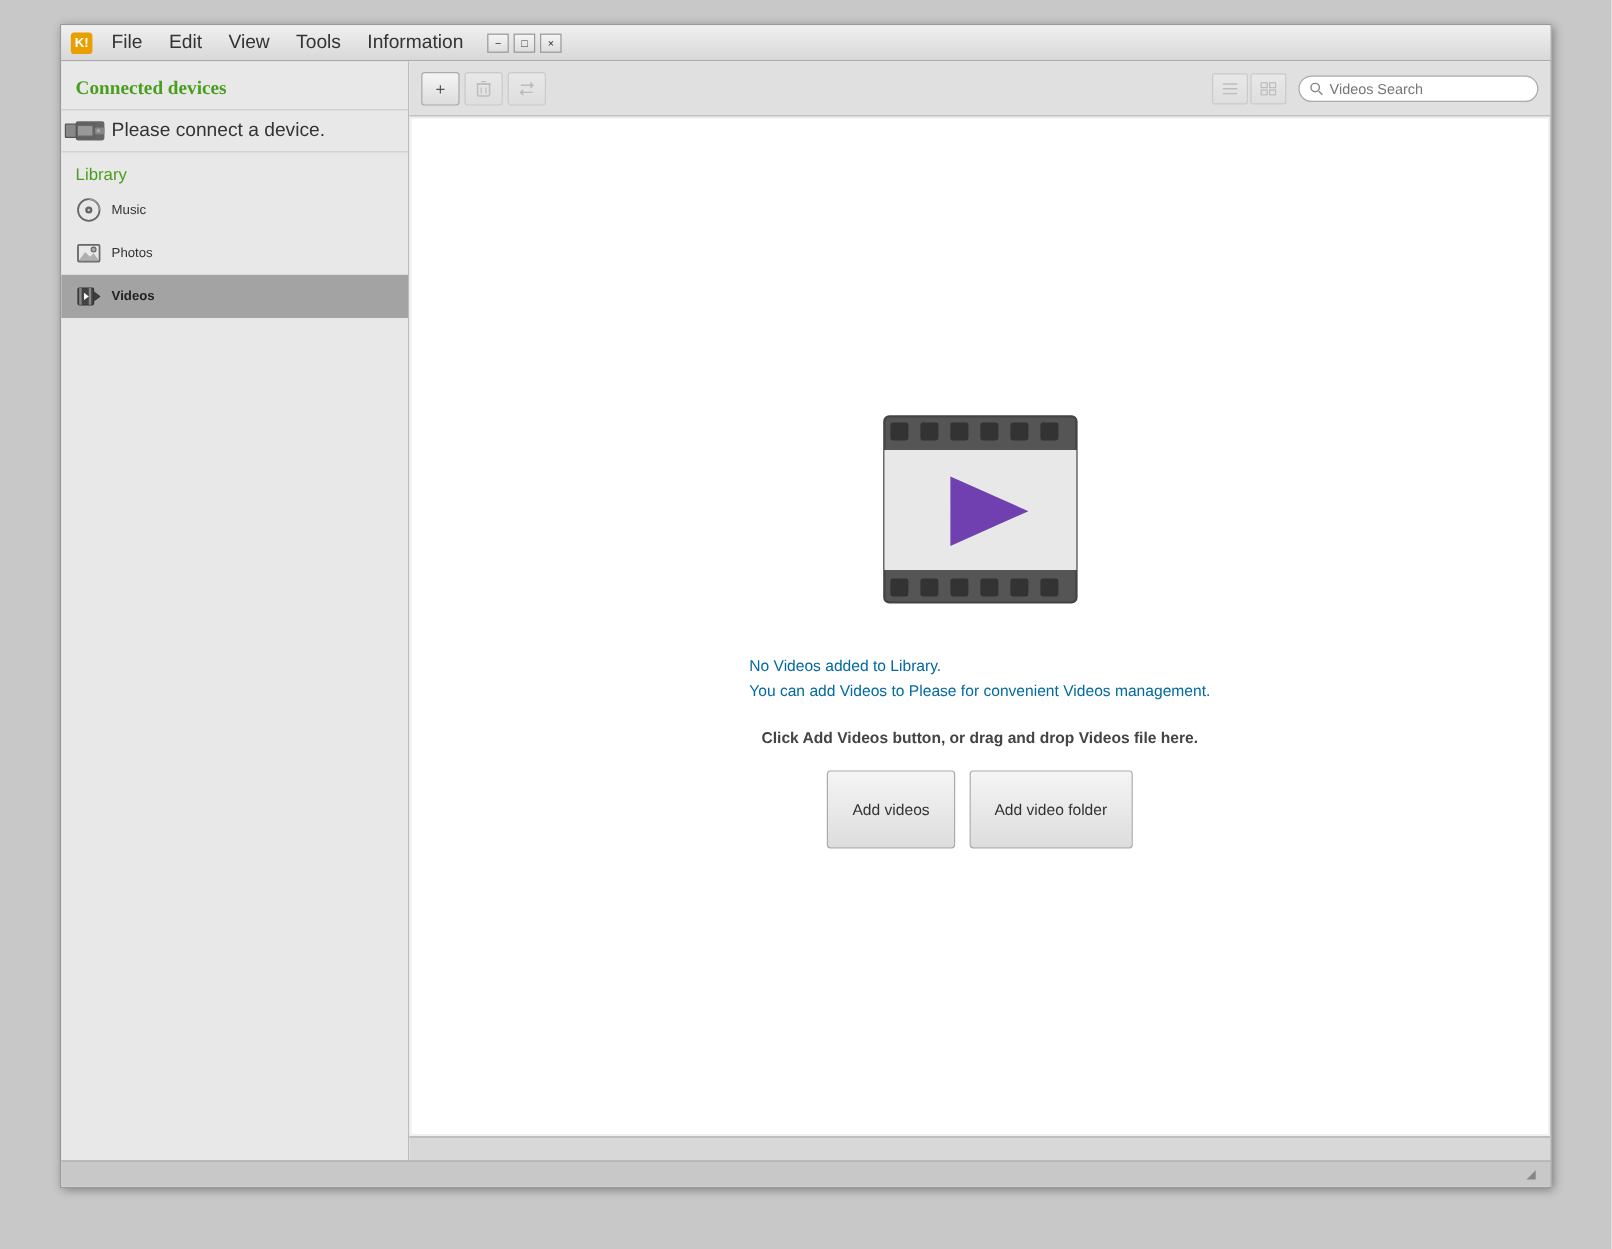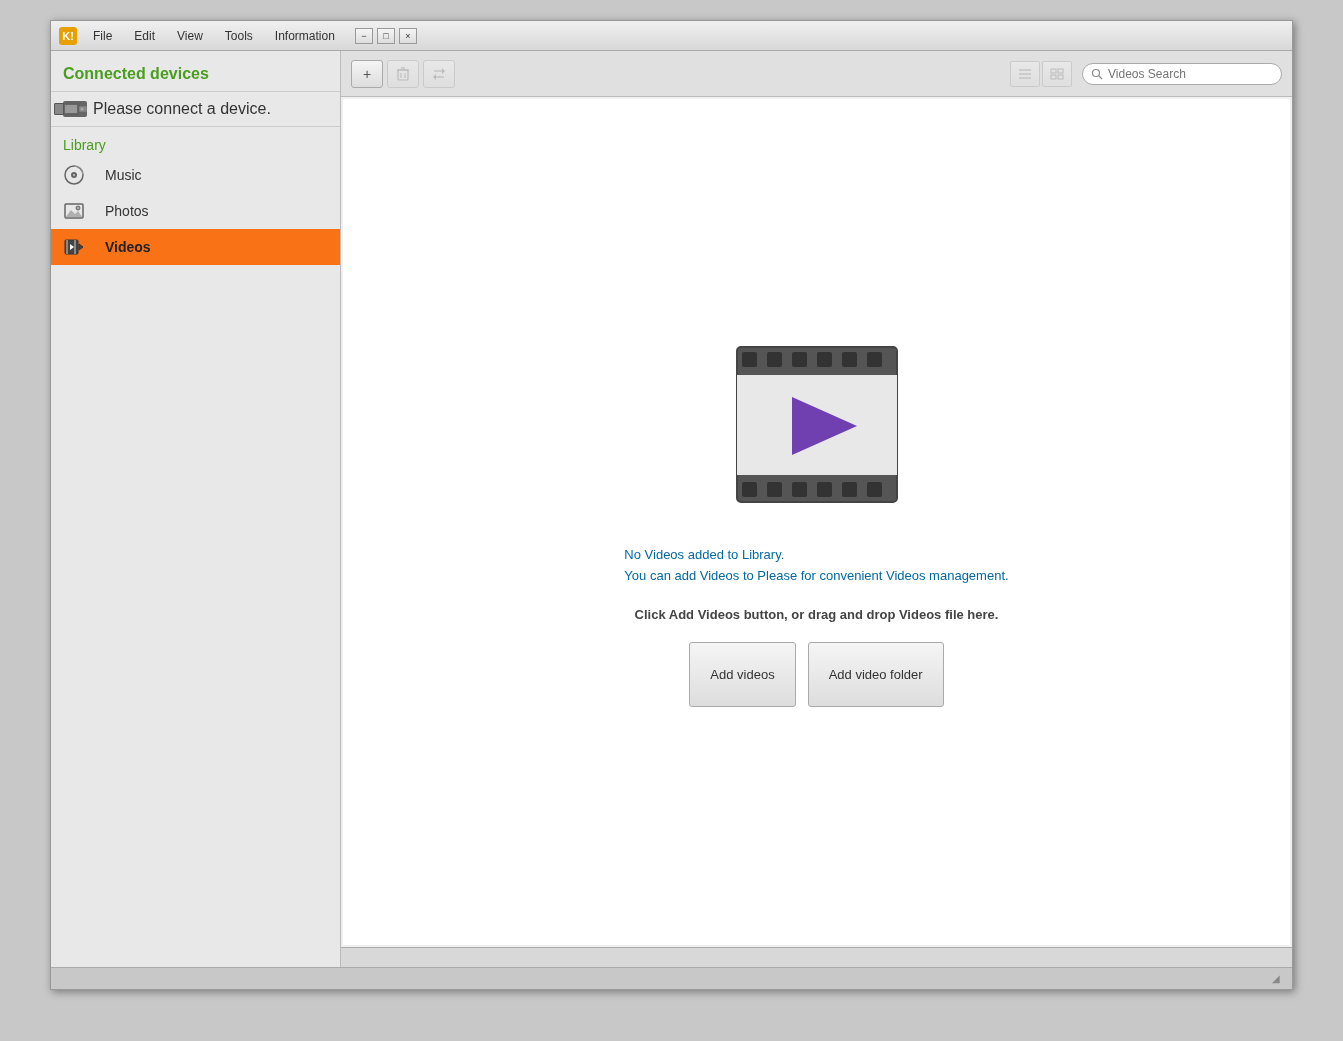--- a/index.html
+++ b/index.html
@@ -52,21 +52,21 @@
       font-size: 12px;
       color: #333;
       flex: 1;
     }
     .menu-bar {
       display: flex;
       gap: 2px;
     }
     .menu-item {
       padding: 2px 10px;
-      font-size: 12px;
+      font-size: 16px;
       color: #333;
       cursor: pointer;
     }
     .window-controls {
       display: flex;
       gap: 4px;
       margin-left: 10px;
     }
     .win-btn {
       width: 18px;
@@ -102,20 +102,21 @@
       background: #e8e8e8;
       border-right: 1px solid #bbb;
       display: flex;
       flex-direction: column;
       flex-shrink: 0;
     }
 
     .sidebar-connected-devices {
       padding: 14px 12px 8px 12px;
       border-bottom: 1px solid #ccc;
+      font-family: Liberation Serif, serif;
     }
     .sidebar-connected-title {
       color: #4a9e1e;
       font-size: 16px;
       font-weight: bold;
     }
 
     .sidebar-device-status {
       padding: 8px 12px;
       display: flex;
@@ -153,27 +154,27 @@
       color: #4a9e1e;
       font-size: 14px;
       font-weight: normal;
     }
 
     .sidebar-nav-item {
       display: flex;
       align-items: center;
       padding: 7px 12px;
       cursor: pointer;
-      gap: 20px;
-      font-size: 14px;
+      gap: 8px;
+      font-size: 11px;
       color: #333;
       text-align: center;
     }
     .sidebar-nav-item.active {
-      background: #f97316;
+      background: #a3a3a3;
       color: #222;
       font-weight: bold;
     }
 
     .nav-icon {
       width: 22px;
       height: 22px;
       display: flex;
       align-items: center;
       justify-content: center;

